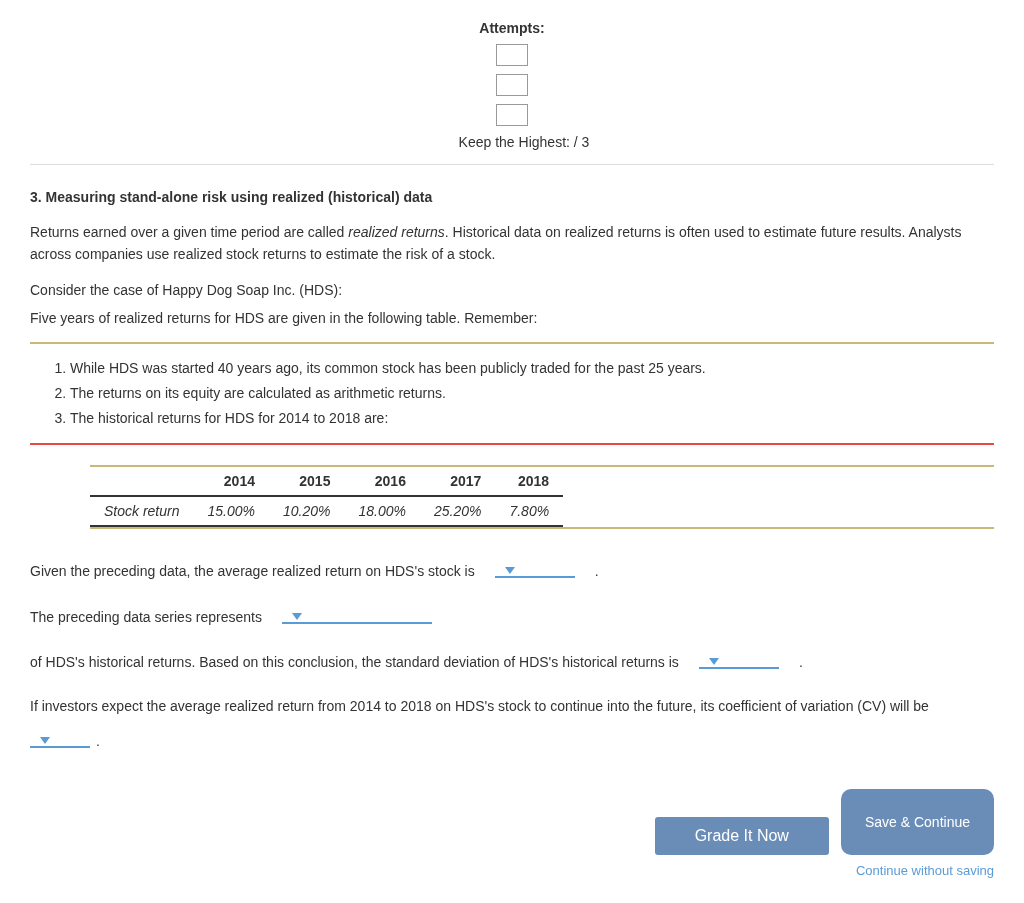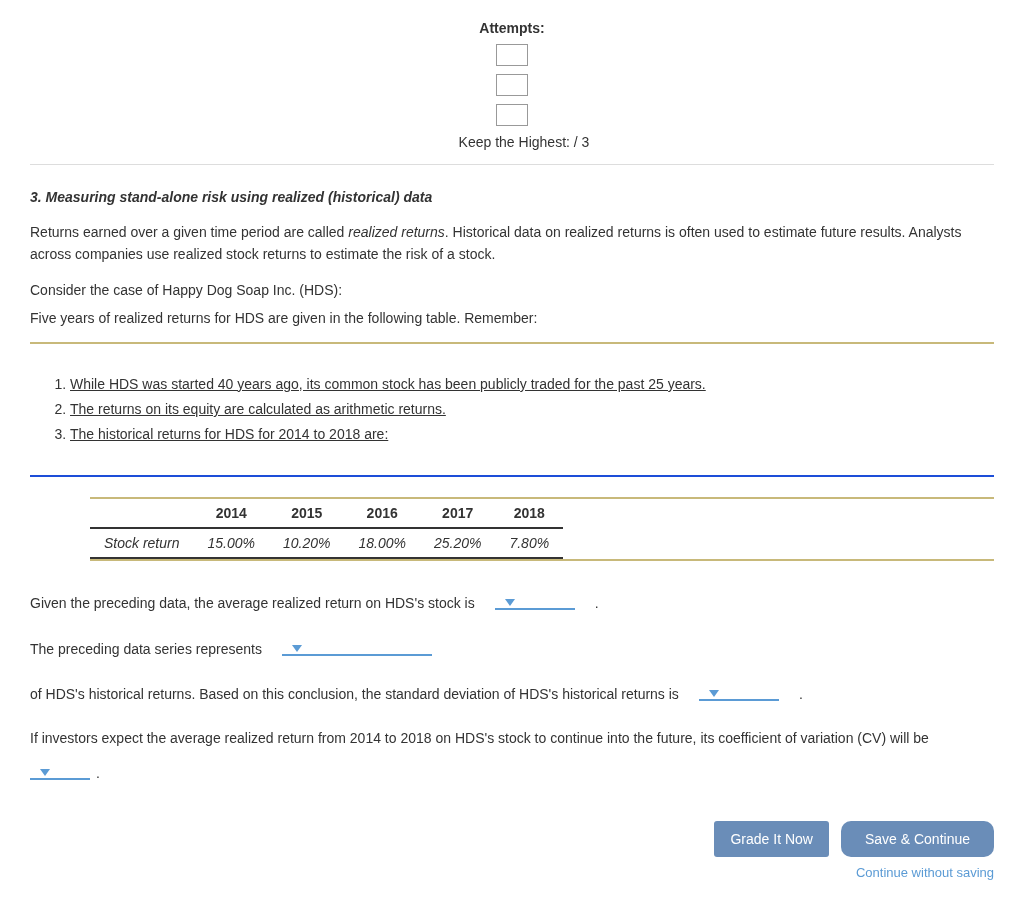--- a/index.html
+++ b/index.html
@@ -34,60 +34,58 @@
       background: #fff;
     }
     .keep-highest {
       margin-left: 24px;
       font-size: 14px;
     }
     .section-title {
       font-weight: bold;
       font-size: 14px;
       margin-bottom: 16px;
-      font-style: italic;
     }
     .intro-text {
       font-size: 14px;
       line-height: 1.6;
       margin-bottom: 16px;
     }
     .intro-text em {
       font-style: italic;
     }
     .consider-text {
       font-size: 14px;
       margin-bottom: 12px;
     }
     .five-years-text {
       font-size: 14px;
       margin-bottom: 16px;
     }
     .info-box {
       border-top: 2px solid #c8b97a;
-      border-bottom: 2px solid #1d4ed8;
-      padding: 28px 20px;
+      border-bottom: 2px solid #ef4444;
+      padding: 12px 20px;
       margin-bottom: 20px;
-      text-decoration: underline;
     }
     .info-box ol {
       padding-left: 20px;
       line-height: 1.8;
       font-size: 14px;
     }
     .data-table-container {
       margin: 20px 0 30px 60px;
     }
     .data-table {
       border-collapse: collapse;
       min-width: 440px;
     }
     .data-table thead tr th {
       font-weight: bold;
-      text-align: center;
+      text-align: right;
       padding: 6px 14px;
       font-size: 14px;
       border-bottom: 2px solid #333;
     }
     .data-table thead tr th:first-child {
       text-align: left;
     }
     .data-table tbody tr td {
       text-align: left;
       padding: 6px 14px;
@@ -167,24 +165,25 @@
       gap: 8px;
     }
     .button-row {
       display: flex;
       gap: 12px;
     }
     .btn-grade {
       background: #6a8db8;
       color: #fff;
       border: none;
-      padding: 10px 16px;
-      font-size: 14px;
+      padding: 10px 40px;
+      font-size: 16px;
       cursor: pointer;
       border-radius: 3px;
+      margin-top: 28px;
     }
     .btn-save {
       background: #6a8db8;
       color: #fff;
       border: none;
       padding: 10px 24px;
       font-size: 14px;
       cursor: pointer;
       border-radius: 10px;
     }

